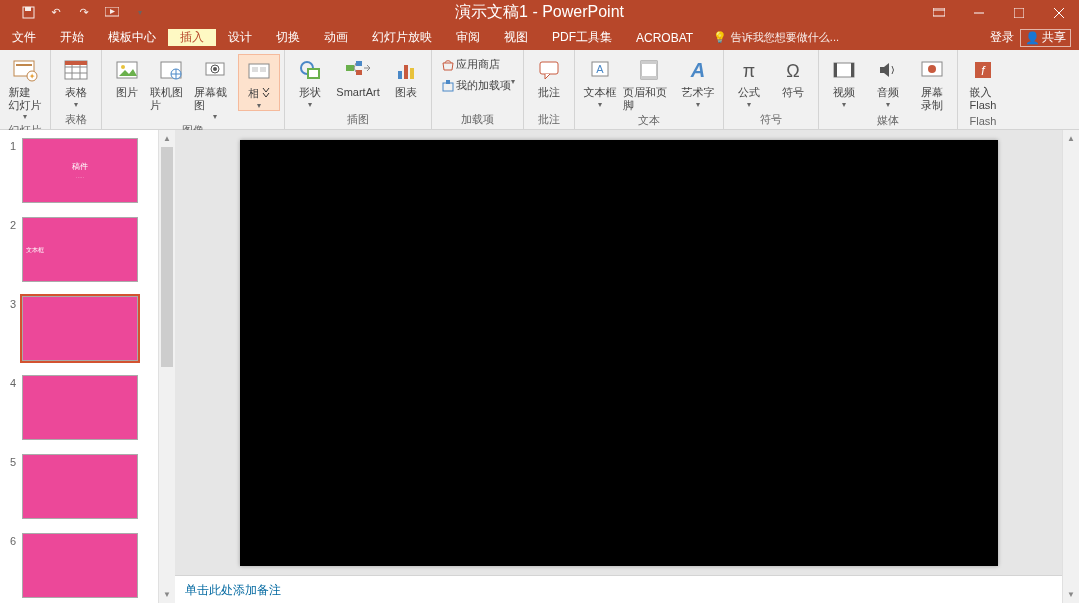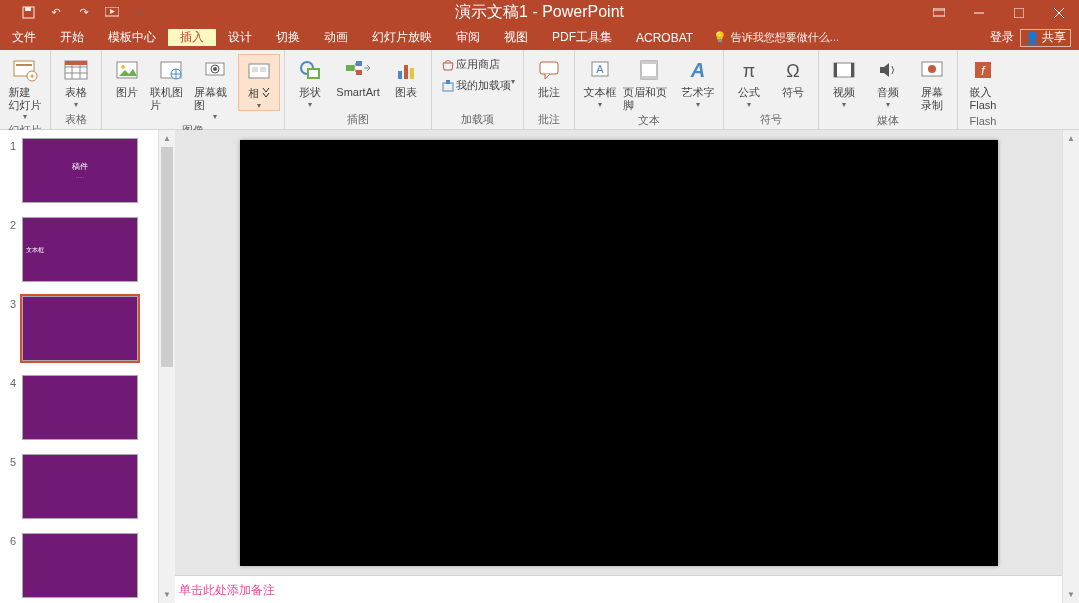--- a/index.html
+++ b/index.html
@@ -37,35 +37,35 @@
 .vstack { display:flex; flex-direction:column; gap:1px; padding-top:3px; }
 .small-btn { display:flex; align-items:flex-start; font-size:11px; color:#444; cursor:pointer; height:20px; padding:0 4px; }
 .small-ic { width:16px; height:16px; display:flex; align-items:center; justify-content:center; }
 
 
 .workspace { display:flex; height:473px; }
 
 .thumbs-pane { width:158px; background:#fff; overflow-y:auto; padding:8px 4px 0 6px; }
 .thumb-row { display:flex; align-items:flex-start; gap:6px; margin-bottom:14px; }
 .thumb-num { font-size:11px; color:#666; width:10px; text-align:right; padding-top:2px; }
-.thumb { width:116px; height:65px; background:#701a75; border:1px solid #aaa; position:relative; color:#fff; font-size:7px; display:flex; align-items:center; justify-content:center; flex-direction:column; }
+.thumb { width:116px; height:65px; background:#ec4899; border:1px solid #aaa; position:relative; color:#fff; font-size:7px; display:flex; align-items:center; justify-content:center; flex-direction:column; }
 .thumb.sel { outline:2px solid #d35230; outline-offset:0; }
 .thumb .tline1 { font-size:8px; }
 .thumb .tline2 { font-size:5px; opacity:.7; margin-top:2px; }
 .thumb .ltext { position:absolute; left:3px; top:50%; transform:translateY(-50%); font-size:6px; }
 
 .v-scroll { width:17px; background:#f1f1f1; border-left:1px solid #e0e0e0; display:flex; flex-direction:column; }
 .sc-btn { height:17px; display:flex; align-items:center; justify-content:center; font-size:8px; color:#888; cursor:pointer; }
 .sc-track { flex:1; position:relative; }
 .sc-thumb { position:absolute; left:2px; right:2px; top:0; height:220px; background:#cdcdcd; }
 
 .slide-area { flex:1; background:#e6e6e6; display:flex; flex-direction:column; }
 .slide-canvas-wrap { flex:1; display:flex; align-items:center; justify-content:center; padding:4px 20px; }
 .slide-canvas { width:758px; height:426px; background:#000; box-shadow:0 0 4px rgba(0,0,0,.3); }
-.notes { height:28px; background:#fff; border-top:1px solid #d4d4d4; padding:6px 4px; font-size:12px; color:#ec4899; }
+.notes { height:28px; background:#fff; border-top:1px solid #d4d4d4; padding:6px 10px; font-size:12px; color:#0369a1; }
 
 .right-scroll { width:17px; background:#f1f1f1; border-left:1px solid #e0e0e0; display:flex; flex-direction:column; }
 
 
 svg { display:block; }
 </style>
 </head>
 <body>
 
 <div class="titlebar">

